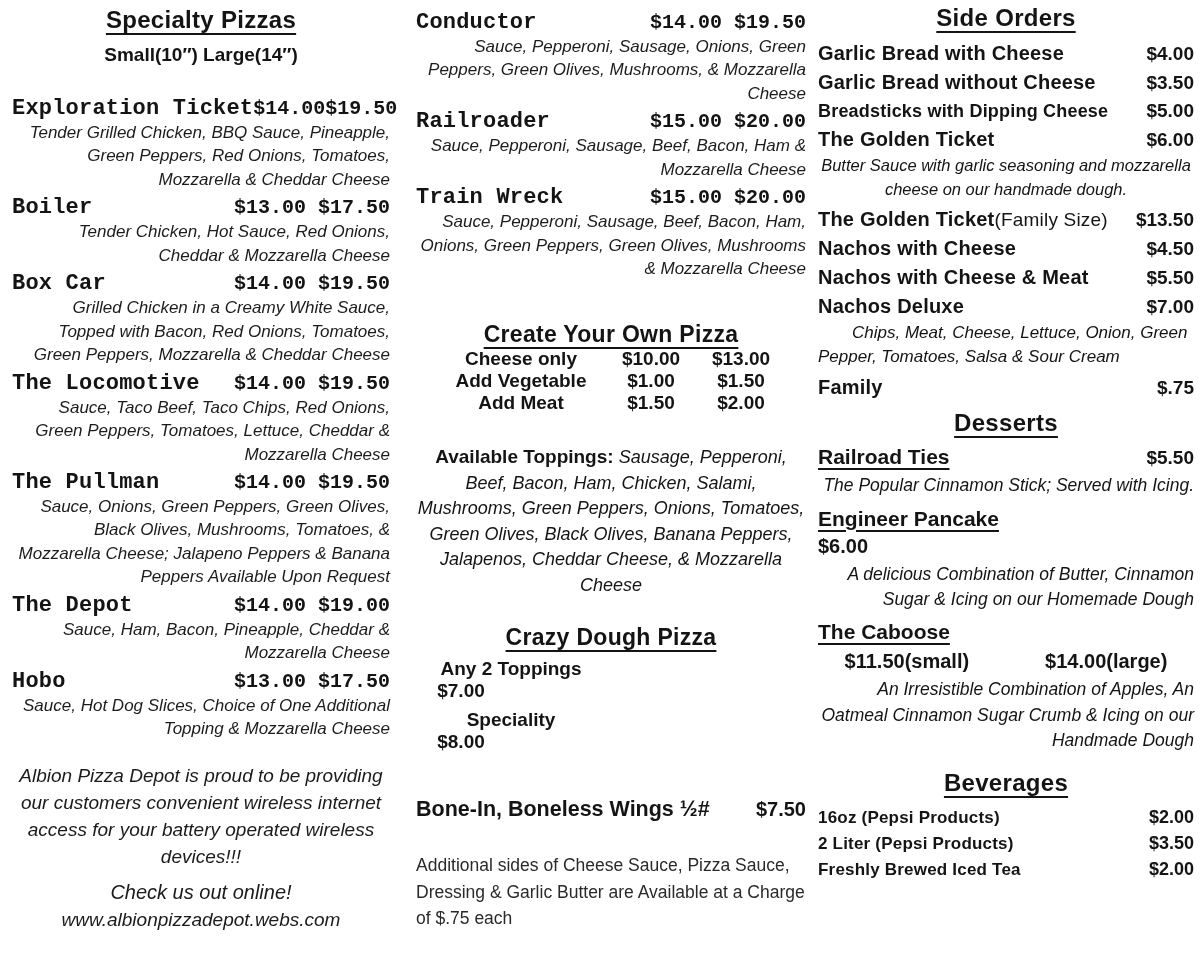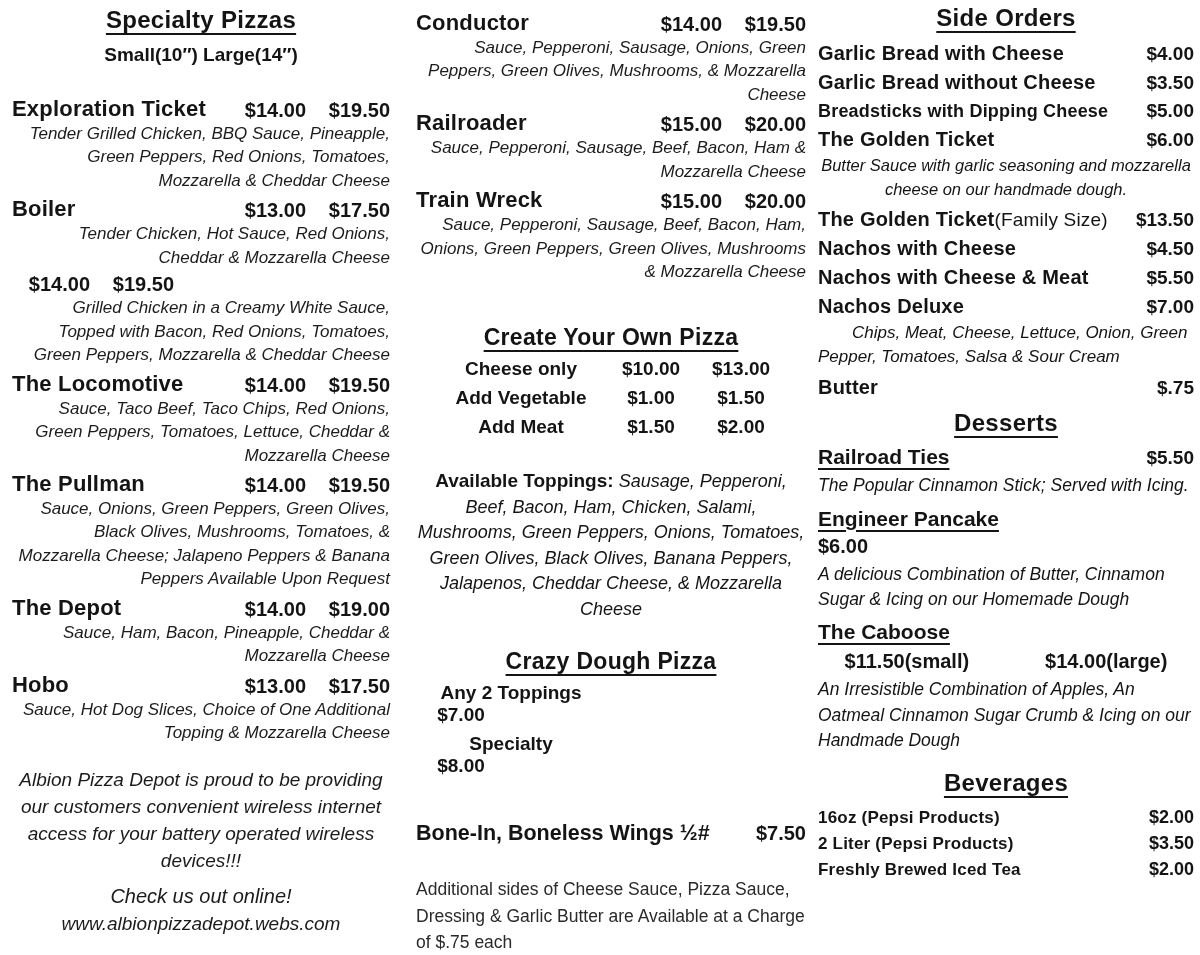--- a/index.html
+++ b/index.html
@@ -8,31 +8,31 @@
   .col{position:absolute;top:0;}
   .col-left{left:12px;width:378px;}
   .col-mid{left:416px;width:390px;}
   .col-right{left:818px;width:376px;}
 
   .h1{font-size:24px;font-weight:700;text-align:center;margin:6px 0 0;
       text-decoration:underline;text-decoration-thickness:2px;text-underline-offset:5px;letter-spacing:.3px;}
   .sizes{font-size:19px;font-weight:700;text-align:center;margin:10px 0 0;}
 
   .item{margin-top:4px;}
-  .item-row{display:flex;align-items:flex-end;}
+  .item-row{display:flex;align-items:center;font-family:Liberation Mono, monospace;}
   .item-name{font-size:22px;font-weight:700;flex:1;white-space:nowrap;letter-spacing:.2px;}
   .p1{width:78px;text-align:right;font-size:20px;font-weight:700;}
   .p2{width:84px;text-align:right;font-size:20px;font-weight:700;}
   .desc{font-size:17px;font-style:italic;text-align:right;line-height:1.38;margin:0 0 3px;color:#1c1c1c;}
 
   .first-block{margin-top:30px;}
 
   .sec-h{font-size:23px;font-weight:700;text-align:center;
          text-decoration:underline;text-decoration-thickness:2px;text-underline-offset:5px;letter-spacing:.3px;}
-  .cyo-row{display:flex;justify-content:center;align-items:flex-start;font-size:19px;font-weight:700;margin-top:7px;}
+  .cyo-row{display:flex;justify-content:center;align-items:flex-start;font-size:19px;font-weight:700;}
   .cyo-label{width:170px;text-align:center;}
   .cyo-p1{width:90px;text-align:center;}
   .cyo-p2{width:90px;text-align:center;}
 
   .toppings{font-size:18px;text-align:center;line-height:1.42;margin:30px 0 0;}
   .toppings b{font-style:normal;font-weight:700;font-size:19px;}
   .toppings i{font-style:italic;}
 
   .crazy-row{display:flex;justify-content:center;align-items:baseline;font-size:19px;font-weight:700;margin-top:7px;flex-direction:column;}
   .crazy-label{width:190px;text-align:center;}
@@ -50,21 +50,21 @@
   .so-name.small{font-size:18px;}
   .so-suffix{font-weight:400;font-size:19px;}
   .so-price{font-size:19px;font-weight:700;text-align:right;}
   .so-desc{font-size:16.5px;font-style:italic;text-align:center;line-height:1.45;margin:3px 0 2px;}
   .so-desc.left{text-align:left;text-indent:34px;font-size:17px;}
 
   .ds-row{display:flex;align-items:baseline;margin-top:8px;}
   .ds-name{font-size:21px;font-weight:700;flex:1;white-space:nowrap;
            text-decoration:underline;text-decoration-thickness:2px;text-underline-offset:4px;}
   .ds-price{font-size:19px;font-weight:700;text-align:right;}
-  .ds-desc{font-size:17.5px;font-style:italic;text-align:left;line-height:1.45;margin:4px 0 2px;}
+  .ds-desc{font-size:17.5px;font-style:italic;text-align:right;line-height:1.45;margin:4px 0 2px;}
   .ds-price-line{font-size:20px;font-weight:700;margin-top:4px;}
   .caboose-prices{display:flex;justify-content:center;gap:76px;font-size:20px;font-weight:700;margin-top:6px;}
 
   .bev-row{display:flex;align-items:baseline;margin-top:5px;}
   .bev-name{font-size:17px;font-weight:700;flex:1;white-space:nowrap;letter-spacing:.2px;}
   .bev-price{font-size:18px;font-weight:700;text-align:right;}
 
   .footer{margin-top:22px;font-size:19px;font-style:italic;text-align:center;line-height:1.42;color:#1b1b1b;}
   .footer p{margin:0;}
   .footer .online{margin-top:8px;font-size:20px;}
@@ -105,20 +105,21 @@
     <div class="item-row">
       <span class="item-name">Boiler</span>
       <span class="p1">$13.00</span>
       <span class="p2">$17.50</span>
     </div>
     <p class="desc">Tender Chicken, Hot Sauce, Red Onions, Cheddar &amp; Mozzarella Cheese</p>
   </div>
 
   <div class="item">
     <div class="item-row">
+      <span class="item-name">Box Car</span>
       <span class="p1">$14.00</span>
       <span class="p2">$19.50</span>
     </div>
     <p class="desc">Grilled Chicken in a Creamy White Sauce, Topped with Bacon, Red Onions, Tomatoes, Green Peppers, Mozzarella &amp; Cheddar Cheese</p>
   </div>
 
   <div class="item">
     <div class="item-row">
       <span class="item-name">The Locomotive</span>
       <span class="p1">$14.00</span>
@@ -215,21 +216,21 @@
     <i>Sausage, Pepperoni, Beef, Bacon, Ham, Chicken, Salami, Mushrooms, Green Peppers, Onions, Tomatoes, Green Olives, Black Olives, Banana Peppers, Jalapenos, Cheddar Cheese, &amp; Mozzarella Cheese</i>
   </p>
 
   <div class="mt26">
     <div class="sec-h">Crazy Dough Pizza</div>
     <div class="crazy-row">
       <span class="crazy-label">Any 2 Toppings</span>
       <span class="crazy-price">$7.00</span>
     </div>
     <div class="crazy-row">
-      <span class="crazy-label">Specialty</span>
+      <span class="crazy-label">Speciality</span>
       <span class="crazy-price">$8.00</span>
     </div>
   </div>
 
   <div>
     <div class="wings-row">
       <span class="wings-name">Bone-In, Boneless Wings ½#</span>
       <span class="wings-price">$7.50</span>
     </div>
   </div>
@@ -269,21 +270,21 @@
     <div class="so-row">
       <span class="so-name">Nachos with Cheese &amp; Meat</span>
       <span class="so-price">$5.50</span>
     </div>
     <div class="so-row">
       <span class="so-name">Nachos Deluxe</span>
       <span class="so-price">$7.00</span>
     </div>
     <p class="so-desc left">Chips, Meat, Cheese, Lettuce, Onion, Green Pepper, Tomatoes, Salsa  &amp; Sour Cream</p>
     <div class="so-row">
-      <span class="so-name">Butter</span>
+      <span class="so-name">Family</span>
       <span class="so-price">$.75</span>
     </div>
   </div>
 
   <h1 class="h1" style="margin-top:10px;">Desserts</h1>
 
   <div>
     <div class="ds-row">
       <span class="ds-name">Railroad Ties</span>
       <span class="ds-price">$5.50</span>

